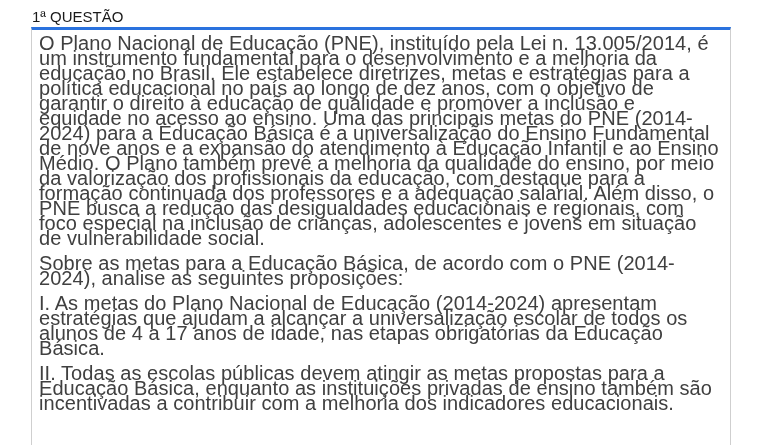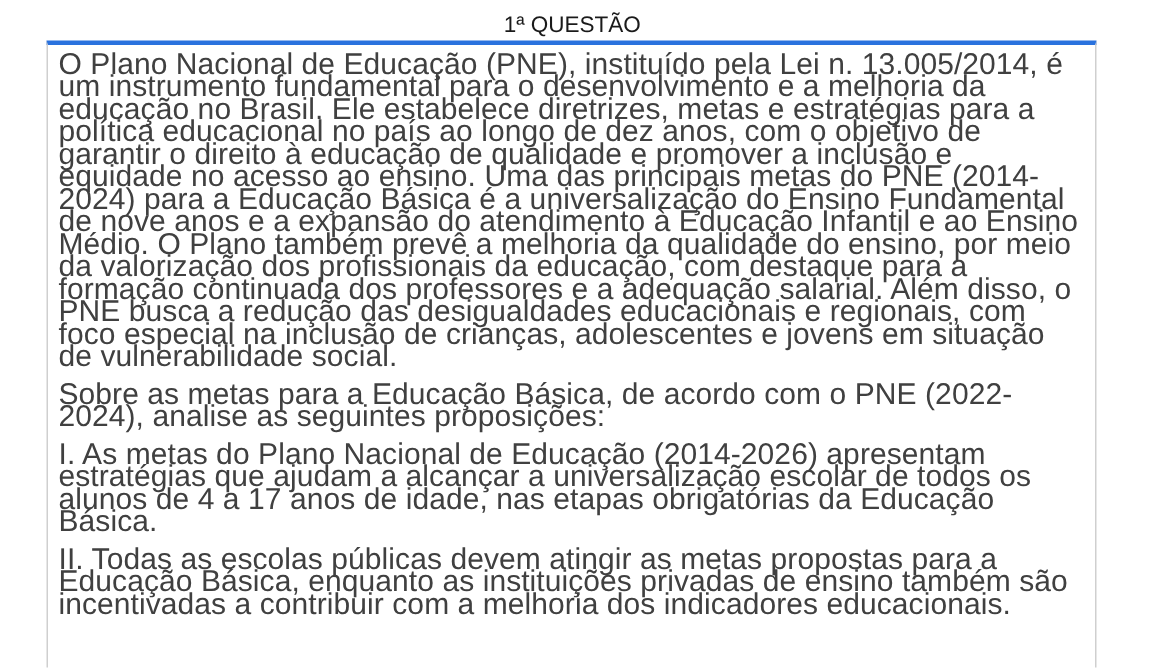--- a/index.html
+++ b/index.html
@@ -21,21 +21,20 @@
       top: 6px;
       width: 700px;
     }
     .question-title {
       font-family: "Liberation Sans", sans-serif;
       font-size: 15px;
       color: #1a1a1a;
       height: 21px;
       line-height: 21px;
       padding-left: 1px;
-      text-align: center;
     }
     .question-box {
       border-top: 3px solid #2a72de;
       border-left: 1px solid #cfcfcf;
       border-right: 1px solid #cfcfcf;
       padding: 6px 8px 0 7px;
       height: 460px;
       box-sizing: border-box;
     }
     .question-box p {
@@ -47,17 +46,17 @@
       letter-spacing: 0.05px;
     }
   </style>
 </head>
 <body>
 
 <div class="question-wrap">
   <div class="question-title">1ª QUESTÃO</div>
   <div class="question-box">
     <p>O Plano Nacional de Educação (PNE), instituído pela Lei n. 13.005/2014, é um instrumento fundamental para o desenvolvimento e a melhoria da educação no Brasil. Ele estabelece diretrizes, metas e estratégias para a política educacional no país ao longo de dez anos, com o objetivo de garantir o direito à educação de qualidade e promover a inclusão e equidade no acesso ao ensino. Uma das principais metas do PNE (2014-2024) para a Educação Básica é a universalização do Ensino Fundamental de nove anos e a expansão do atendimento à Educação Infantil e ao Ensino Médio. O Plano também prevê a melhoria da qualidade do ensino, por meio da valorização dos profissionais da educação, com destaque para a formação continuada dos professores e a adequação salarial. Além disso, o PNE busca a redução das desigualdades educacionais e regionais, com foco especial na inclusão de crianças, adolescentes e jovens em situação de vulnerabilidade social.</p>
-    <p>Sobre as metas para a Educação Básica, de acordo com o PNE (2022-2024), analise as seguintes proposições:</p>
-    <p>I. As metas do Plano Nacional de Educação (2014-2026) apresentam estratégias que ajudam a alcançar a universalização escolar de todos os alunos de 4 a 17 anos de idade, nas etapas obrigatórias da Educação Básica.</p>
+    <p>Sobre as metas para a Educação Básica, de acordo com o PNE (2014-2024), analise as seguintes proposições:</p>
+    <p>I. As metas do Plano Nacional de Educação (2014-2024) apresentam estratégias que ajudam a alcançar a universalização escolar de todos os alunos de 4 a 17 anos de idade, nas etapas obrigatórias da Educação Básica.</p>
     <p>II. Todas as escolas públicas devem atingir as metas propostas para a Educação Básica, enquanto as instituições privadas de ensino também são incentivadas a contribuir com a melhoria dos indicadores educacionais.</p>
   </div>
 </div>
 
 </body></html>

